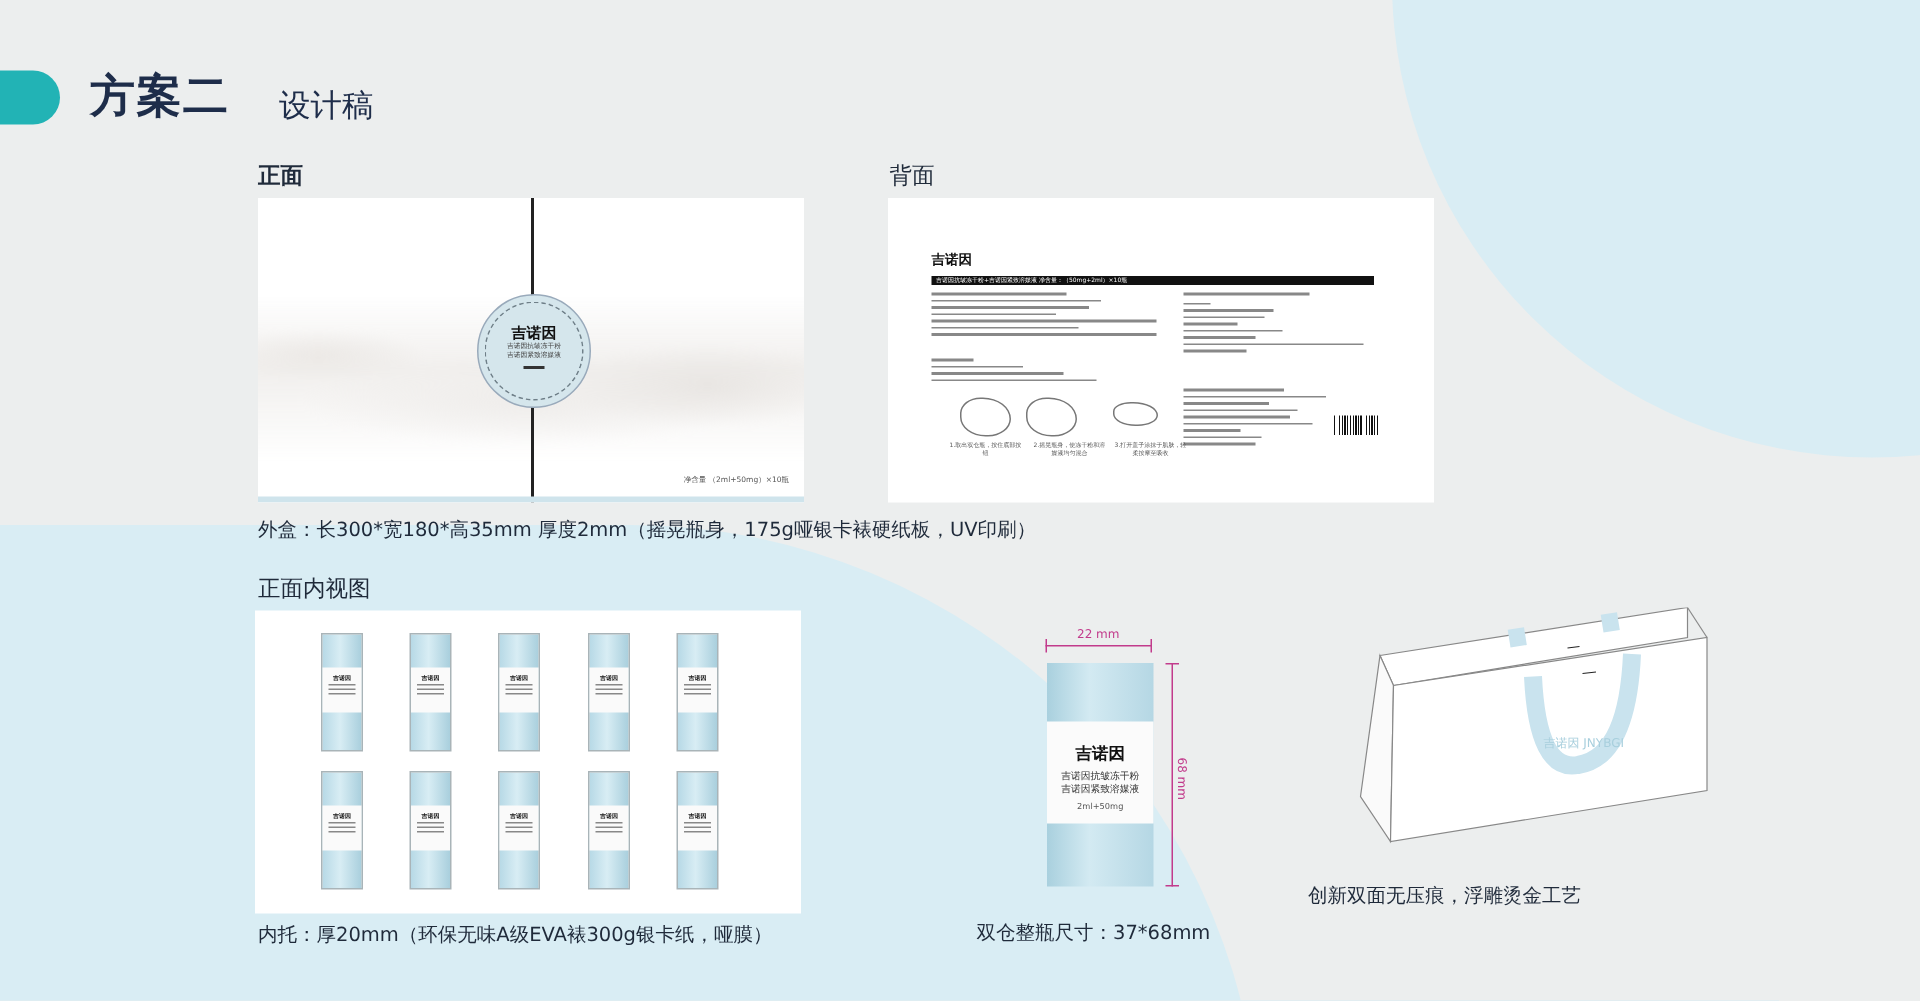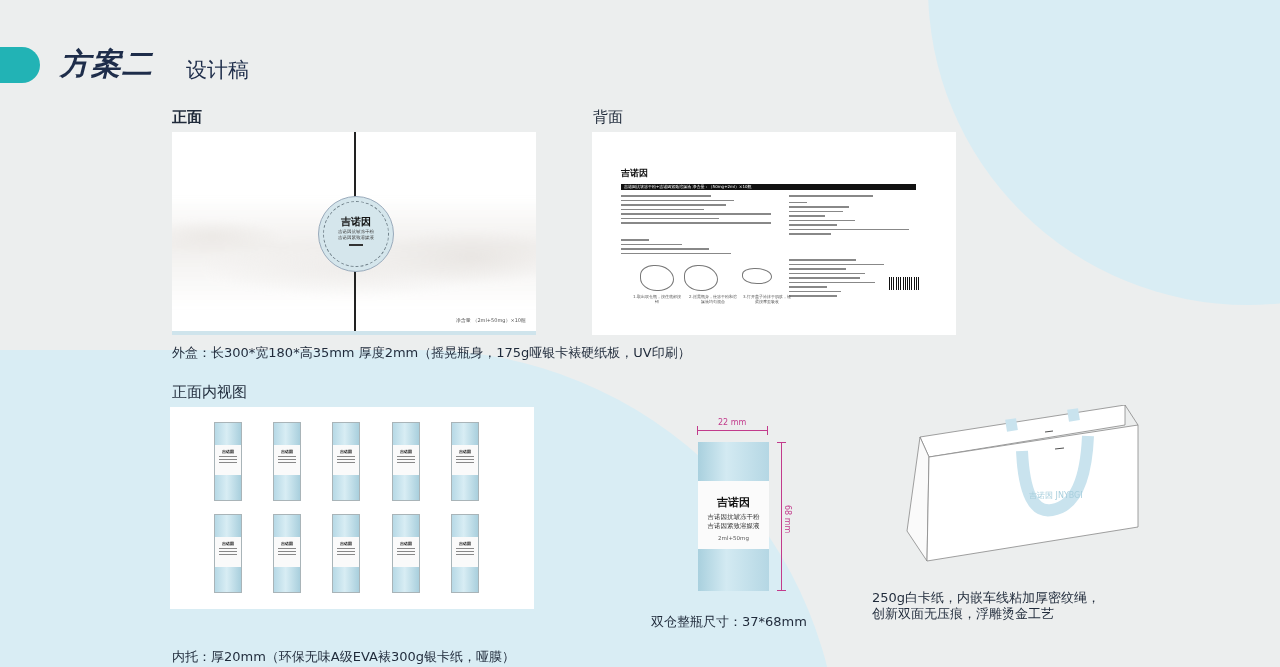--- a/index.html
+++ b/index.html
@@ -20,21 +20,21 @@
     position: absolute; left: -160px; top: 350px;
     width: 1000px; height: 800px; border-radius: 0 420px 0 0;
     background: #d9edf4;
   }
   .accent-pill {
     position: absolute; left: -20px; top: 47px; width: 60px; height: 36px;
     border-radius: 0 18px 18px 0; background: #22b3b5;
   }
   .title-main {
     position: absolute; left: 60px; top: 44px; font-size: 30px; font-weight: bold;
-    color: #1e2d4a; letter-spacing: 1px; font-style: italic;
+    color: #1e2d4a; letter-spacing: 1px;
   }
   .title-sub {
     position: absolute; left: 186px; top: 56px; font-size: 21px; color: #1e2d4a;
   }
   .sec-label { position: absolute; font-size: 15px; color: #1f2a3a; }
   .caption { position: absolute; font-size: 13px; color: #1f2a3a; white-space: nowrap; }
 
   
   .panel { position: absolute; background: #fff; overflow: hidden; }
   .front { left: 172px; top: 132px; width: 364px; height: 203px; }
@@ -259,21 +259,21 @@
     </div>
   <div class="vial" style="left:281px;top:107px;">
       <div class="lbl">
         <b>吉诺因</b>
         <i></i>
         <i></i>
         <i></i>
       </div>
     </div>
 </div>
-<div class="caption" style="left:172px;top:648px;">内托：厚20mm（环保无味A级EVA裱300g银卡纸，哑膜）</div>
+<div class="caption" style="left:172px;top:614px;">内托：厚20mm（环保无味A级EVA裱300g银卡纸，哑膜）</div>
 
 <div class="dim-h"></div>
 <div class="dim-h-label">22 mm</div>
 <div class="bottle">
   <div class="lbl">
     <div class="brand">吉诺因</div>
     <div class="sub">吉诺因抗皱冻干粉</div>
     <div class="sub" style="margin-top:0">吉诺因紧致溶媒液</div>
     <div class="vol">2ml+50mg</div>
   </div>
@@ -288,15 +288,14 @@
   <polygon points="24,52 233,20 233,122 22,156" fill="#fff" stroke="#888" stroke-width="0.8"></polygon>
   <line x1="220" y1="0" x2="233" y2="20" stroke="#888" stroke-width="0.8"></line>
   <rect x="101" y="14" width="11" height="12" fill="#c9e3ee" transform="rotate(-9 106 20)"></rect>
   <rect x="163" y="4" width="11" height="12" fill="#c9e3ee" transform="rotate(-9 168 10)"></rect>
   <path d="M117 46 Q120 110 147 105 Q180 100 183 31" fill="none" stroke="#c9e3ee" stroke-width="12"></path>
   <text x="124" y="93" font-size="8" fill="#a8cfdd" font-family="DejaVu Sans, sans-serif">吉诺因 JNYBGI</text>
   <line x1="150" y1="44" x2="159" y2="43" stroke="#222" stroke-width="0.8"></line>
   <line x1="140" y1="27" x2="148" y2="26" stroke="#222" stroke-width="0.8"></line>
 </svg>
 <div class="caption" style="left:872px;top:590px;line-height:16px;">
-  <div>250g白卡纸，内嵌车线粘加厚密纹绳，</div>
   <div>创新双面无压痕，浮雕烫金工艺</div>
 </div>
 
 </body></html>

